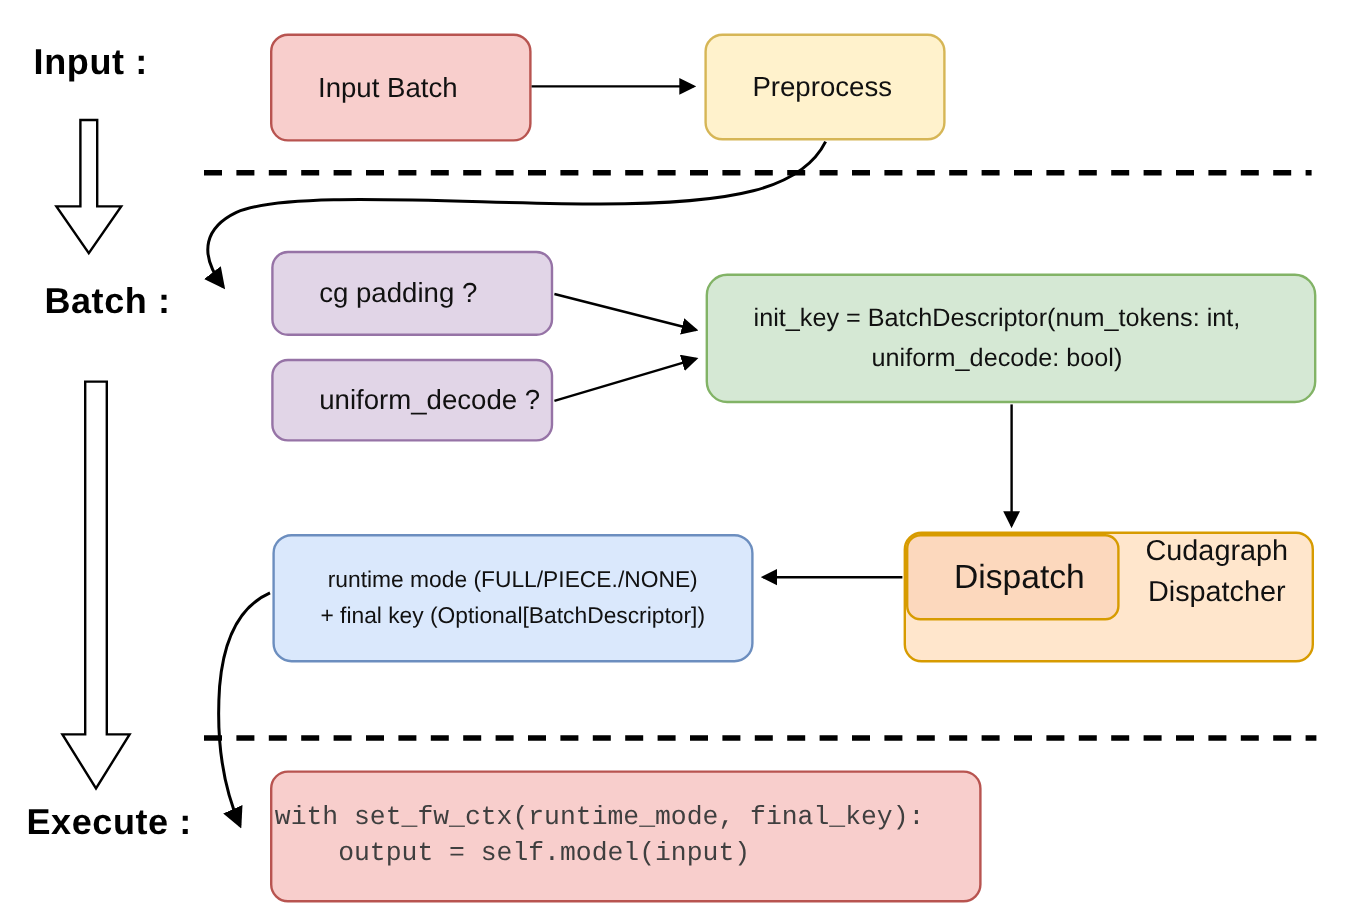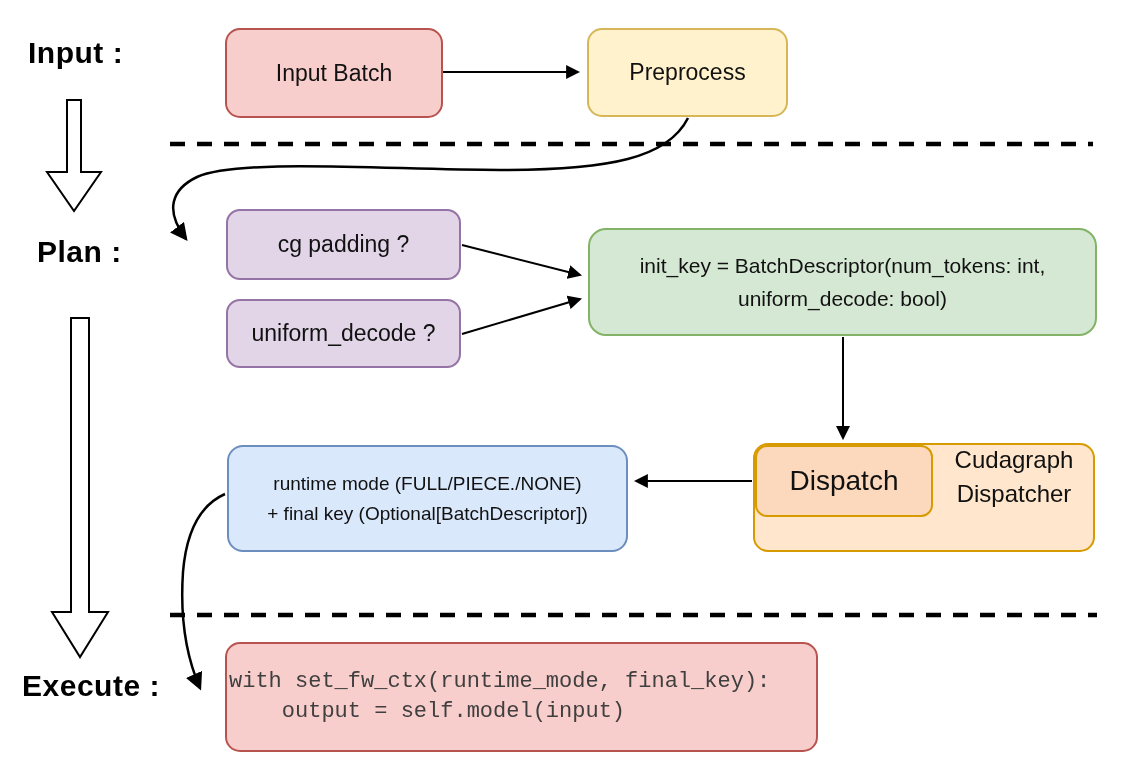--- a/index.html
+++ b/index.html
@@ -14,22 +14,22 @@
   html,body{margin:0;padding:0;background:#ffffff;}
   #canvas{
     position:relative; width:1142px; height:770px; background:#ffffff;
     font-family:"Liberation Sans", sans-serif; color:var(--text); overflow:hidden;
   }
   .stage-label{
     position:absolute; font-size:30px; font-weight:700; color:#000;
     white-space:nowrap; letter-spacing:0.5px;
   }
   .node{
-    position:absolute; display:flex; align-items:center; justify-content:center;
-    text-align:center; box-sizing:border-box; white-space:nowrap;
+    position:absolute; display:flex; align-items:center; justify-content:flex-start;
+    text-align:center; box-sizing:border-box; white-space:nowrap;padding-left:38px;
   }
   .node .lines{display:block;}
   .node-input-batch{
     left:225px; top:28px; width:218px; height:90px; border-radius:15px;
     background:var(--red-fill); border:2px solid var(--red-stroke); font-size:23px;
   }
   .node-preprocess{
     left:587px; top:28px; width:201px; height:89px; border-radius:15px;
     background:var(--yellow-fill); border:2px solid var(--yellow-stroke); font-size:23px;
   }
@@ -79,21 +79,21 @@
   #connector-layer path, #connector-layer line, #connector-layer polygon{
     vector-effect:non-scaling-stroke;
   }
 </style>
 </head>
 <body>
 
 <div id="canvas">
 
   <div class="stage-label" style="left:28px; top:36px;text-align:right;">Input :</div>
-  <div class="stage-label" style="left:37px; top:235px;">Plan :</div>
+  <div class="stage-label" style="left:37px; top:235px;">Batch :</div>
   <div class="stage-label" style="left:22px; top:669px;">Execute :</div>
 
   <div class="node node-input-batch">
     <span>Input Batch</span>
   </div>
 
   <div class="node node-cg-padding">
     <span>cg padding ?</span>
   </div>
 

